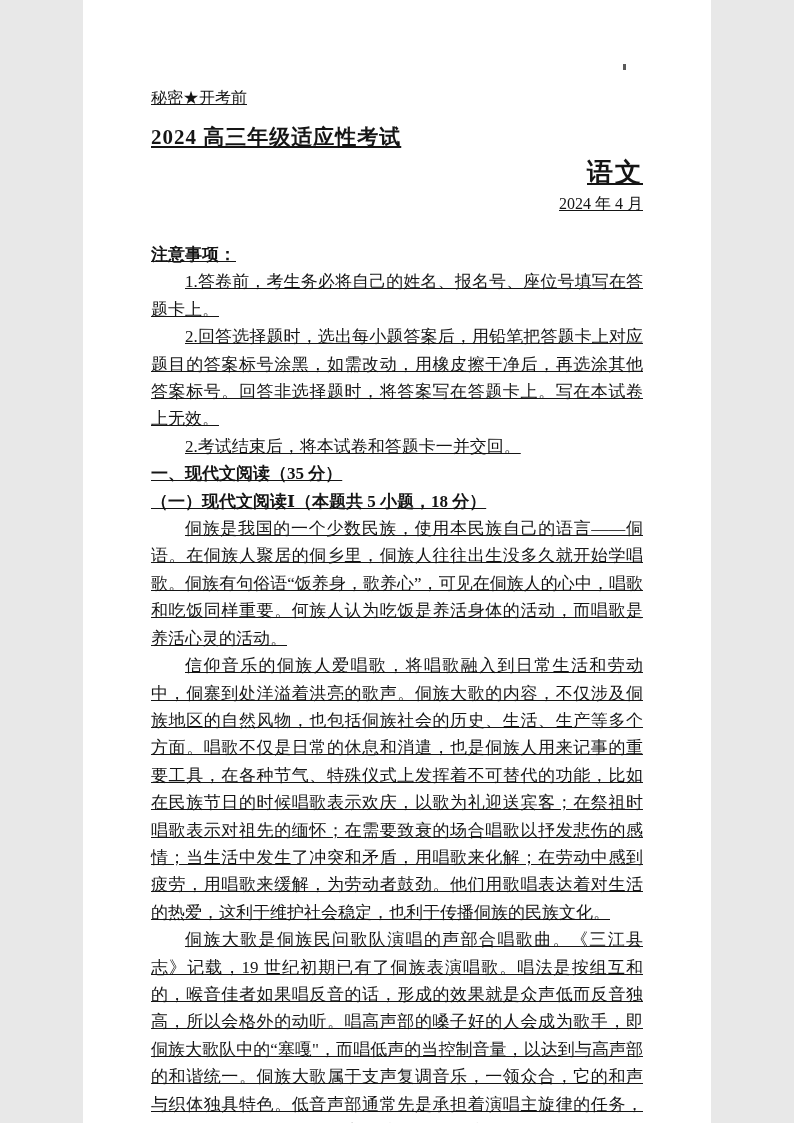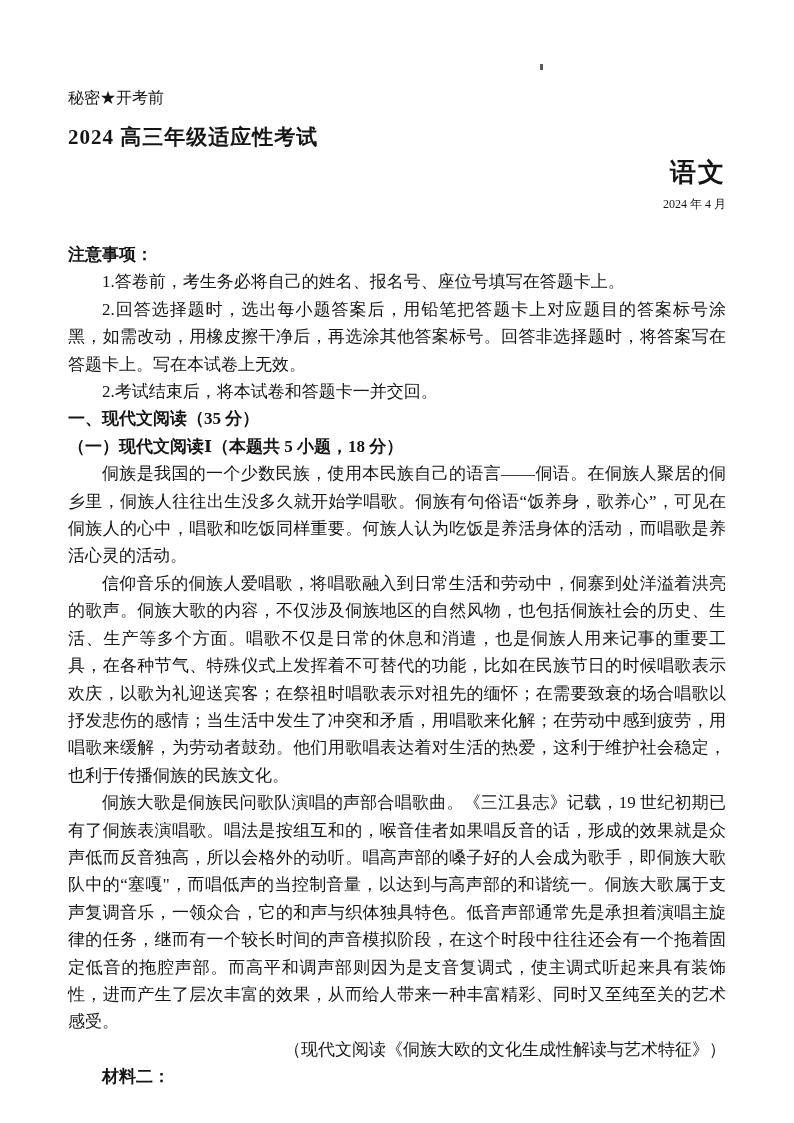--- a/index.html
+++ b/index.html
@@ -1,26 +1,27 @@
 <!DOCTYPE html>
 <html><head>
 <meta charset="utf-8">
 <style>
   html, body { margin: 0; padding: 0; background: #e8e8e8; }
   .page {
-    width: 794px;
+    width: 628px;
     height: 1123px;
     margin: 0 auto;
     background: #ffffff;
     color: #151515;
     position: relative;
     box-sizing: border-box;
     padding: 88px 68px 0 68px;
     font-family: "Liberation Serif", "DejaVu Serif", serif;
     overflow: hidden;
+    text-decoration: underline;
   }
   .artifact {
     position: absolute;
     left: 540px;
     top: 64px;
     width: 3px;
     height: 6px;
     background: #5a5a5a;
   }
   .classification {
@@ -39,21 +40,21 @@
     margin: 3px 0 0 0;
     text-align: right;
     font-size: 26px;
     font-weight: bold;
     font-family: "Liberation Sans", "DejaVu Sans", sans-serif;
     line-height: 34px;
     letter-spacing: 2px;
   }
   .date {
     text-align: right;
-    font-size: 12px;
+    font-size: 16px;
     margin-top: 4px;
     line-height: 22px;
   }
   .body-text { font-size: 17px; line-height: 27.4px; }
   .notice { margin-top: 26px; }
   p { margin: 0; }
   .indent { text-indent: 2em; }
   .bold { font-weight: bold; }
   .justify { text-align: justify; }
   .citation { text-align: right; }

